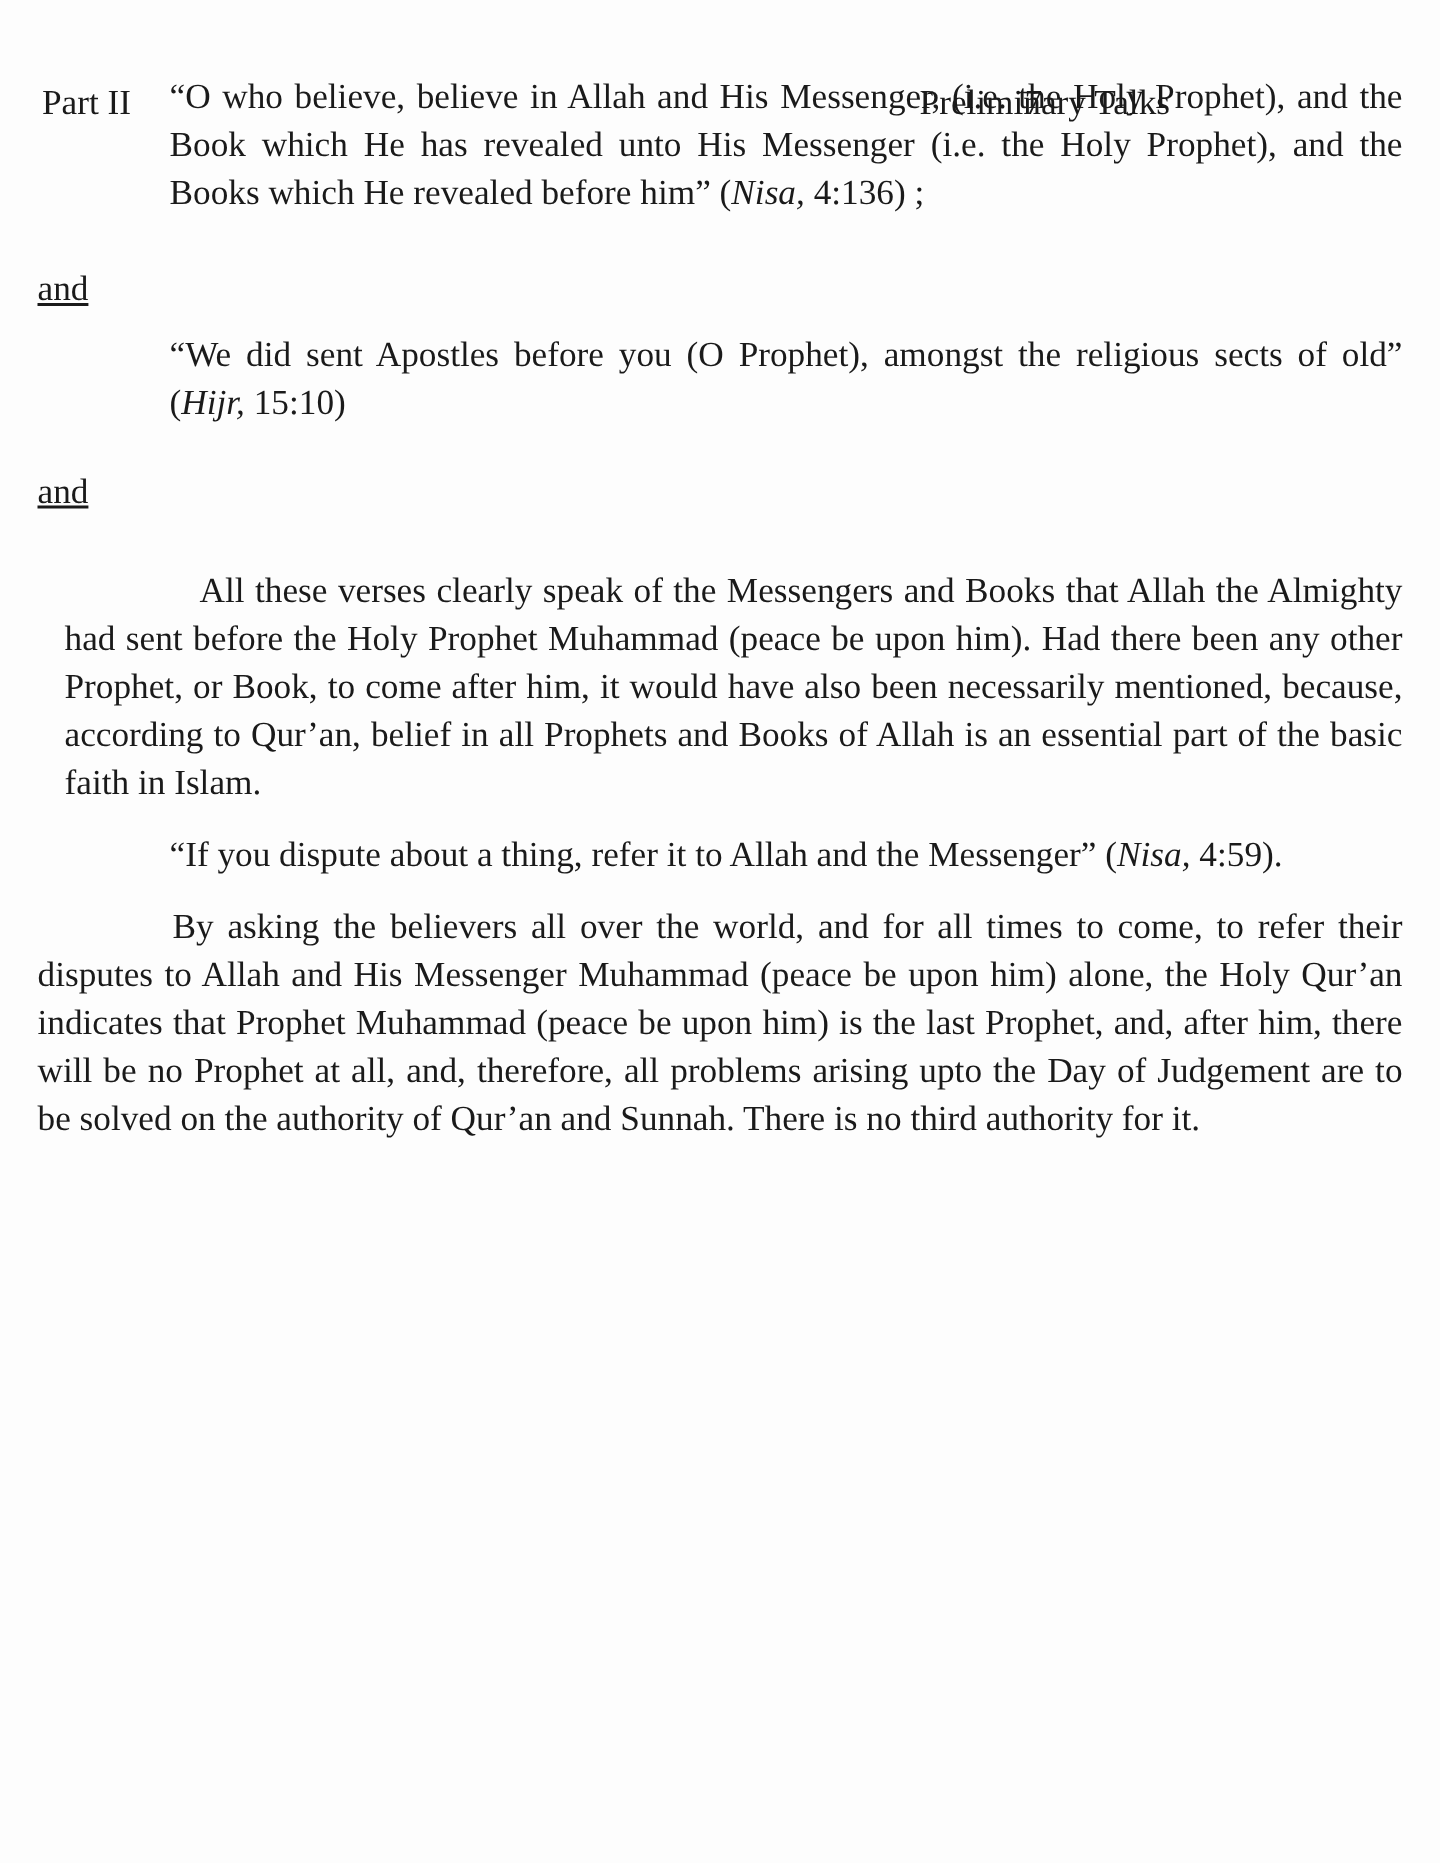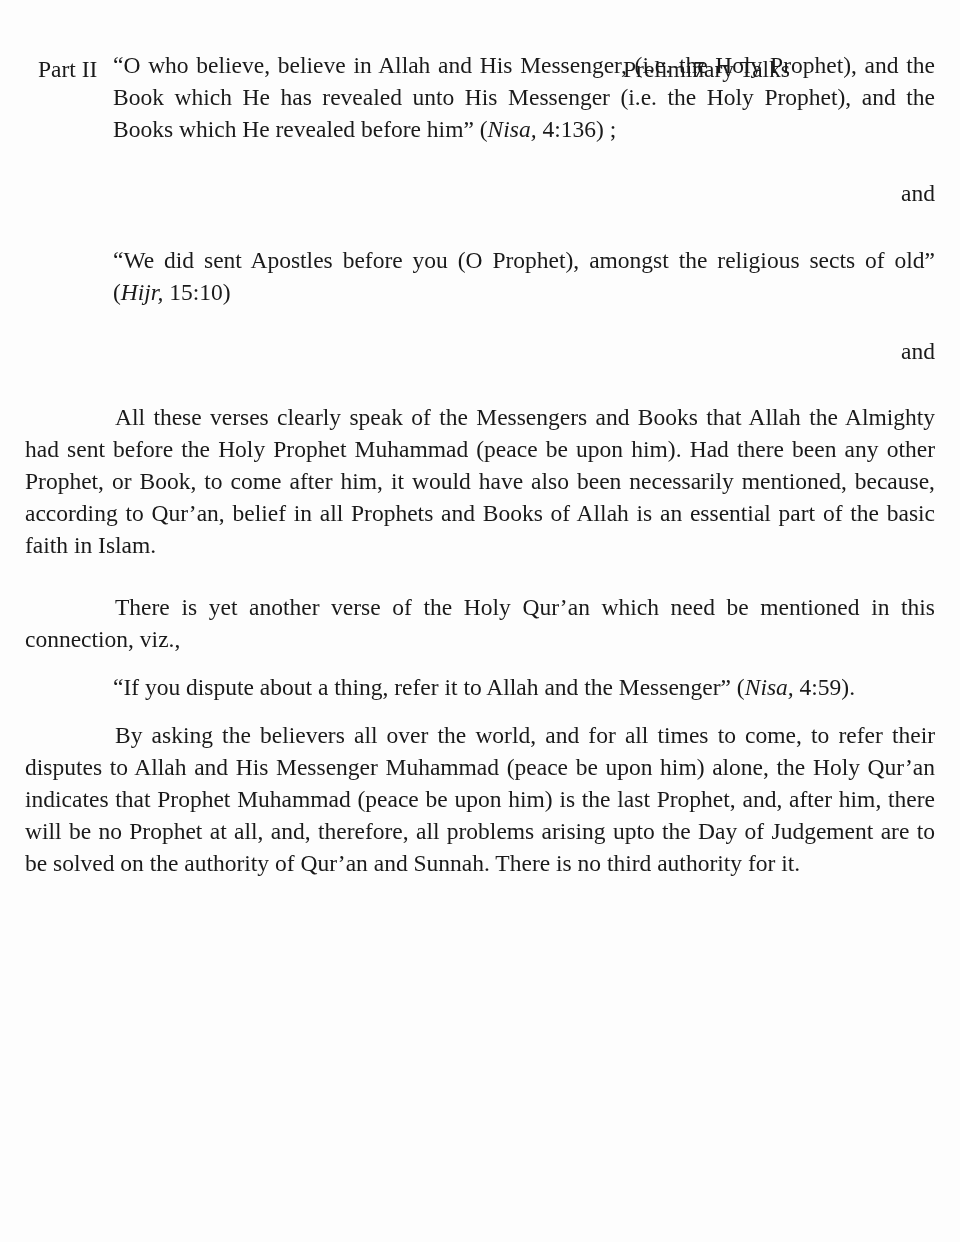--- a/index.html
+++ b/index.html
@@ -14,21 +14,21 @@
     background: #fdfdfd;
     font-family: "Liberation Serif", "DejaVu Serif", serif;
     font-size: 23.5px;
     line-height: 32px;
     color: #1a1a1a;
     overflow: hidden;
   }
   .page-header {
     position: absolute;
     top: 53px;
-    left: 10px;
+    left: 0;
     right: 0;
     height: 30px;
   }
   .header-left {
     position: absolute;
     left: 28px;
     top: 0;
   }
   .header-center {
     position: absolute;
@@ -43,34 +43,35 @@
     top: 0;
   }
   .content {
     padding: 0 25px;
   }
   .quote {
     margin: 0 0 0 88px;
     text-align: justify;
   }
   .quote-1 { margin-top: 49px; }
-  .quote-2 { margin-top: 35px; }
+  .quote-2 { margin-top: 12px; }
   .quote-3 { margin-top: 32px; }
   .quote-4 { margin-top: 16px; }
   .separator {
-    text-align: right;
+    text-align: left;
+    text-decoration: underline;
   }
   .separator-1 { margin-top: 32px; }
   .separator-2 { margin-top: 27px; }
   .para {
     text-align: justify;
     text-indent: 90px;
     margin: 0;
   }
-  .para-1 { margin-top: 34px; }
+  .para-1 { margin-top: 34px; margin-left: 18px; }
   .para-2 { margin-top: 30px; }
   .para-3 { margin-top: 16px; }
   .citation {
     font-style: italic;
   }
 </style>
 </head>
 <body>
 
 <div class="page">
@@ -87,21 +88,20 @@
 
     <div class="separator separator-1">and</div>
 
     <blockquote class="quote quote-2"><span>“We did sent Apostles before you (O Prophet), amongst the religious sects of old” (</span><span class="citation">Hijr,</span><span> 15:10)</span></blockquote>
 
     <div class="separator separator-2">and</div>
 
 
     <p class="para para-1">All these verses clearly speak of the Messengers and Books that Allah the Almighty had sent before the Holy Prophet Muhammad (peace be upon him). Had there been any other Prophet, or Book, to come after him, it would have also been necessarily mentioned, because, according to Qur’an, belief in all Prophets and Books of Allah is an essential part of the basic faith in Islam.</p>
 
-    <p class="para para-2">There is yet another verse of the Holy Qur’an which need be mentioned in this connection, viz.,</p>
 
     <blockquote class="quote quote-4"><span>“If you dispute about a thing, refer it to Allah and the Messenger” (</span><span class="citation">Nisa,</span><span> 4:59).</span></blockquote>
 
     <p class="para para-3">By asking the believers all over the world, and for all times to come, to refer their disputes to Allah and His Messenger Muhammad (peace be upon him) alone, the Holy Qur’an indicates that Prophet Muhammad (peace be upon him) is the last Prophet, and, after him, there will be no Prophet at all, and, therefore, all problems arising upto the Day of Judgement are to be solved on the authority of Qur’an and Sunnah. There is no third authority for it.</p>
 
   </div>
 
 </div>
 
 </body></html>

